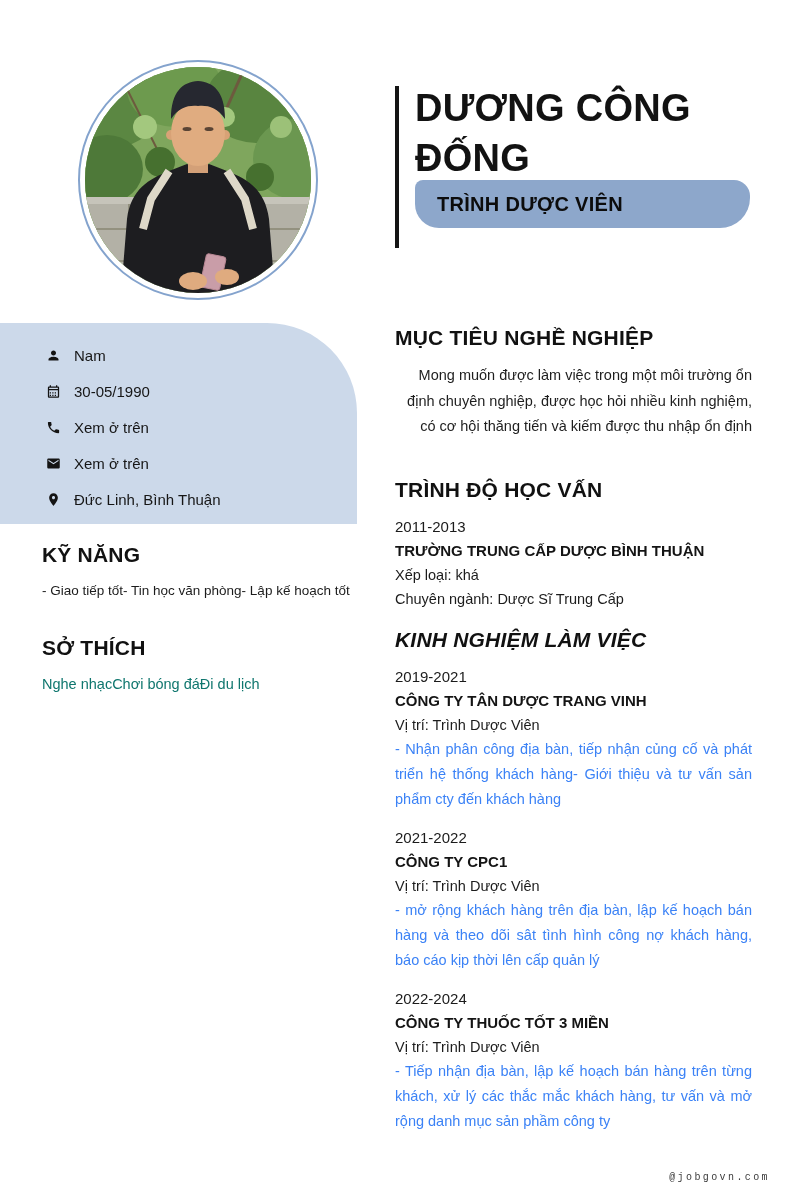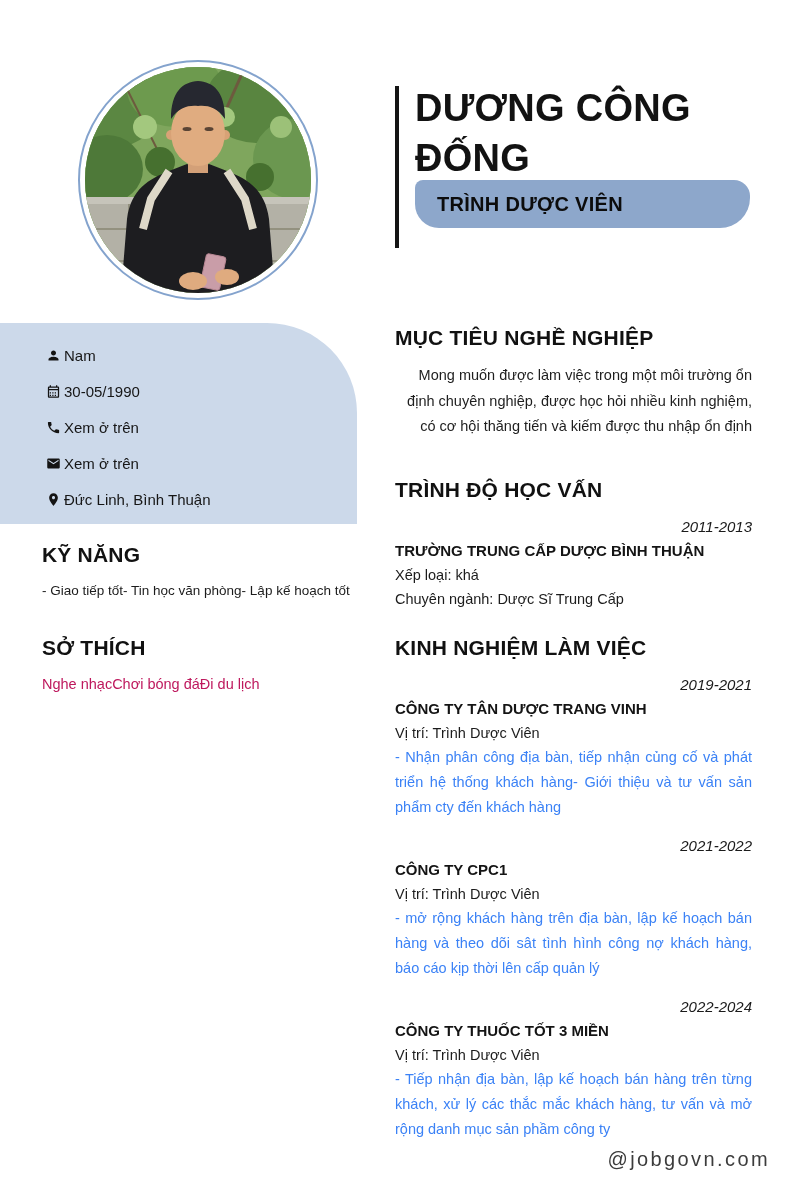--- a/index.html
+++ b/index.html
@@ -58,64 +58,64 @@
 
   
   .info-box {
     position: absolute; left: 0; top: 323px;
     width: 357px; height: 201px;
     background: #ccd9ea;
     border-radius: 0 90px 0 0;
     padding: 24px 0 0 46px;
     display: flex; flex-direction: column; gap: 19px;
   }
-  .info-row { display: flex; align-items: center; gap: 3px; }
+  .info-row { display: flex; align-items: center; gap: 13px; }
   .info-row .icn { width: 15px; height: 15px; flex: 0 0 15px; display: inline-flex; }
   .info-row .icn svg { width: 15px; height: 15px; fill: #141414; }
   .info-row .val { font-size: 15px; color: #161616; }
 
   
   .left-col { position: absolute; left: 42px; top: 542px; width: 316px; }
   h2.heading {
     font-size: 21px; font-weight: 700; color: #111111;
     line-height: 25px; letter-spacing: 0.2px;
   }
   .left-col .heading { margin-bottom: 16px; }
   .skills-text { font-size: 13.5px; color: #1c1c1c; white-space: nowrap; }
   .hobby-head { margin-top: 37px; }
-  .hobby-text { font-size: 14.5px; color: #be185d; }
+  .hobby-text { font-size: 14.5px; color: #0f766e; }
 
   
   .right-col { position: absolute; left: 395px; top: 325px; width: 357px; }
   .right-col .heading { margin-bottom: 13px; }
   .objective-text {
     font-size: 14.5px; color: #1e1e1e; line-height: 25.5px;
     margin-bottom: 37px;
     text-align: right;
   }
   .edu-heading { margin-bottom: 13px; }
-  .exp-heading { margin-top: 24px; margin-bottom: 13px; }
+  .exp-heading { margin-top: 16px; margin-bottom: 13px; font-style: italic; }
   .entry { margin-bottom: 14px; }
   .entry .period {
-    font-size: 15px; font-style: italic; color: #1b1b1b; line-height: 24px; text-align: right;
+    font-size: 15px; color: #1b1b1b; line-height: 24px;
   }
   .entry .org {
     font-size: 15px; font-weight: 700; color: #141414; line-height: 24px;
   }
   .entry .line { font-size: 14.5px; color: #1c1c1c; line-height: 24px; }
   .entry .desc {
     font-size: 14.5px; color: #3b82f6; line-height: 25px;
     text-align: justify;
   }
 
   
   .watermark {
-    position: absolute; right: 20px; top: 1148px;
-    font-family: Liberation Sans, sans-serif;
-    font-size: 20px; letter-spacing: 2.4px; color: #3c3c3c;
+    position: absolute; right: 20px; top: 1172px;
+    font-family: Liberation Mono, monospace;
+    font-size: 10px; letter-spacing: 2.4px; color: #3c3c3c;
   }
 </style>
 </head>
 <body>
 
 <div class="page">
 
   <div class="photo-ring">
     <div class="photo-inner">
       <svg viewBox="0 0 226 226" width="226" height="226">

